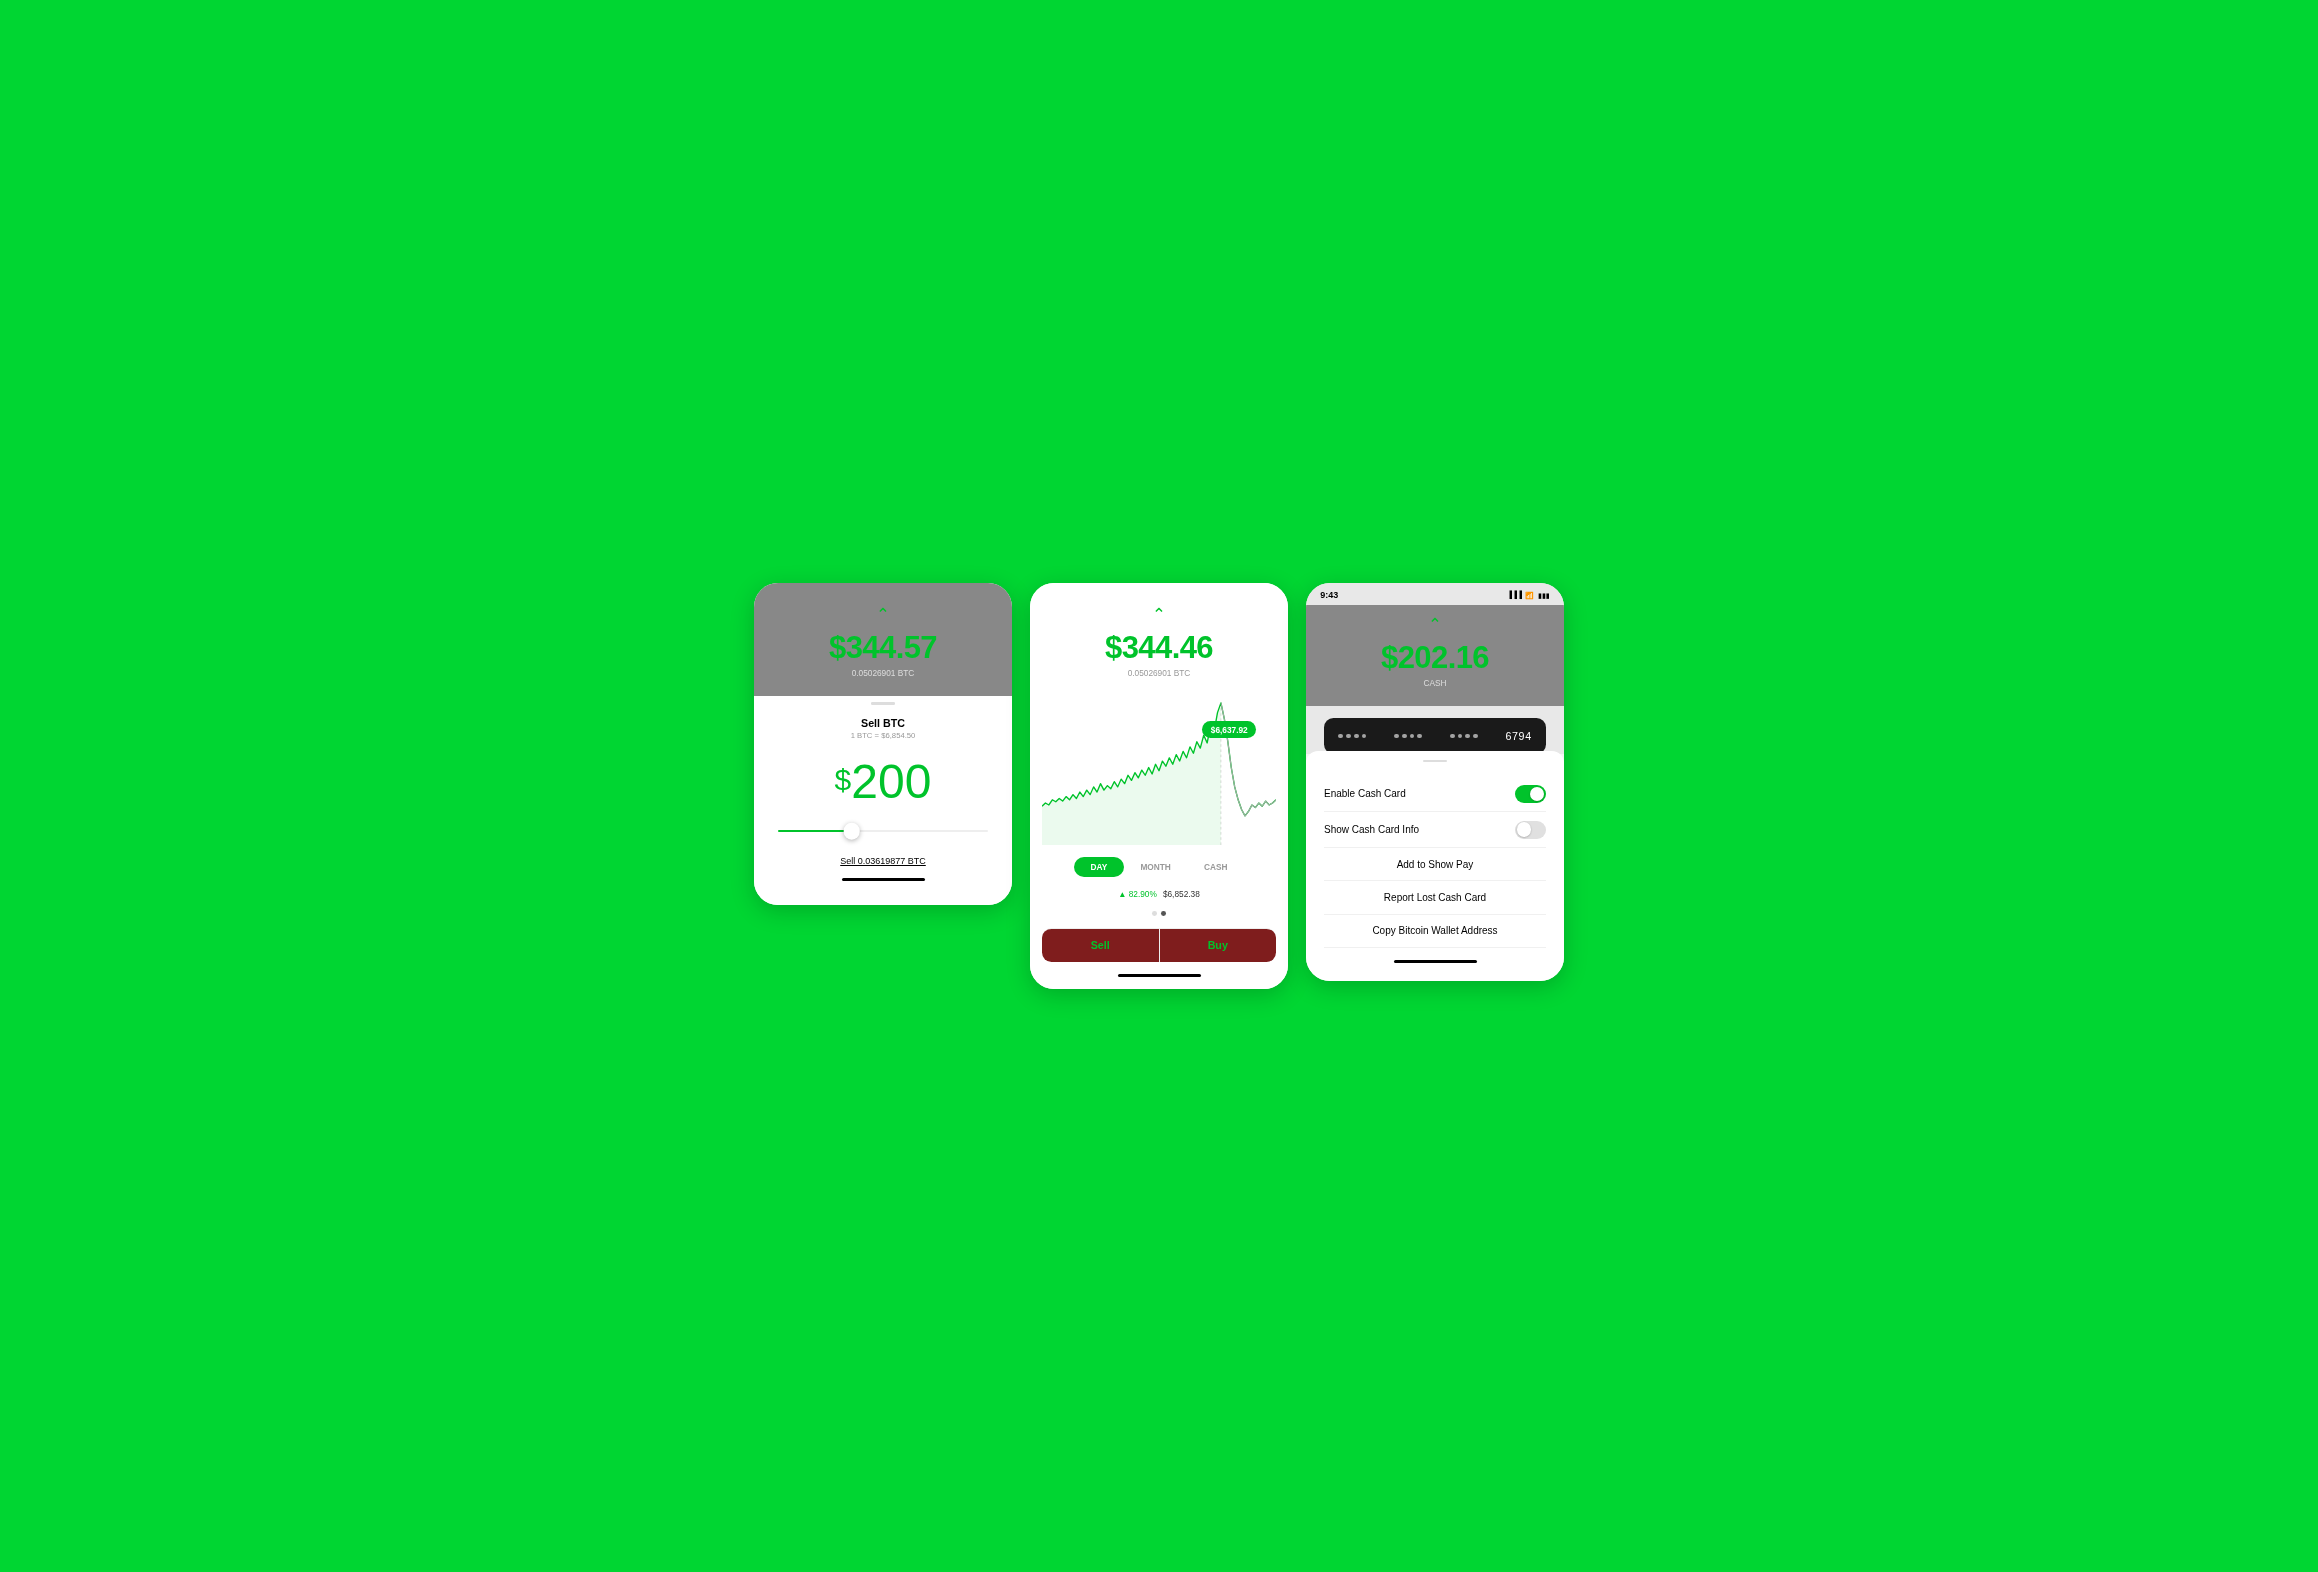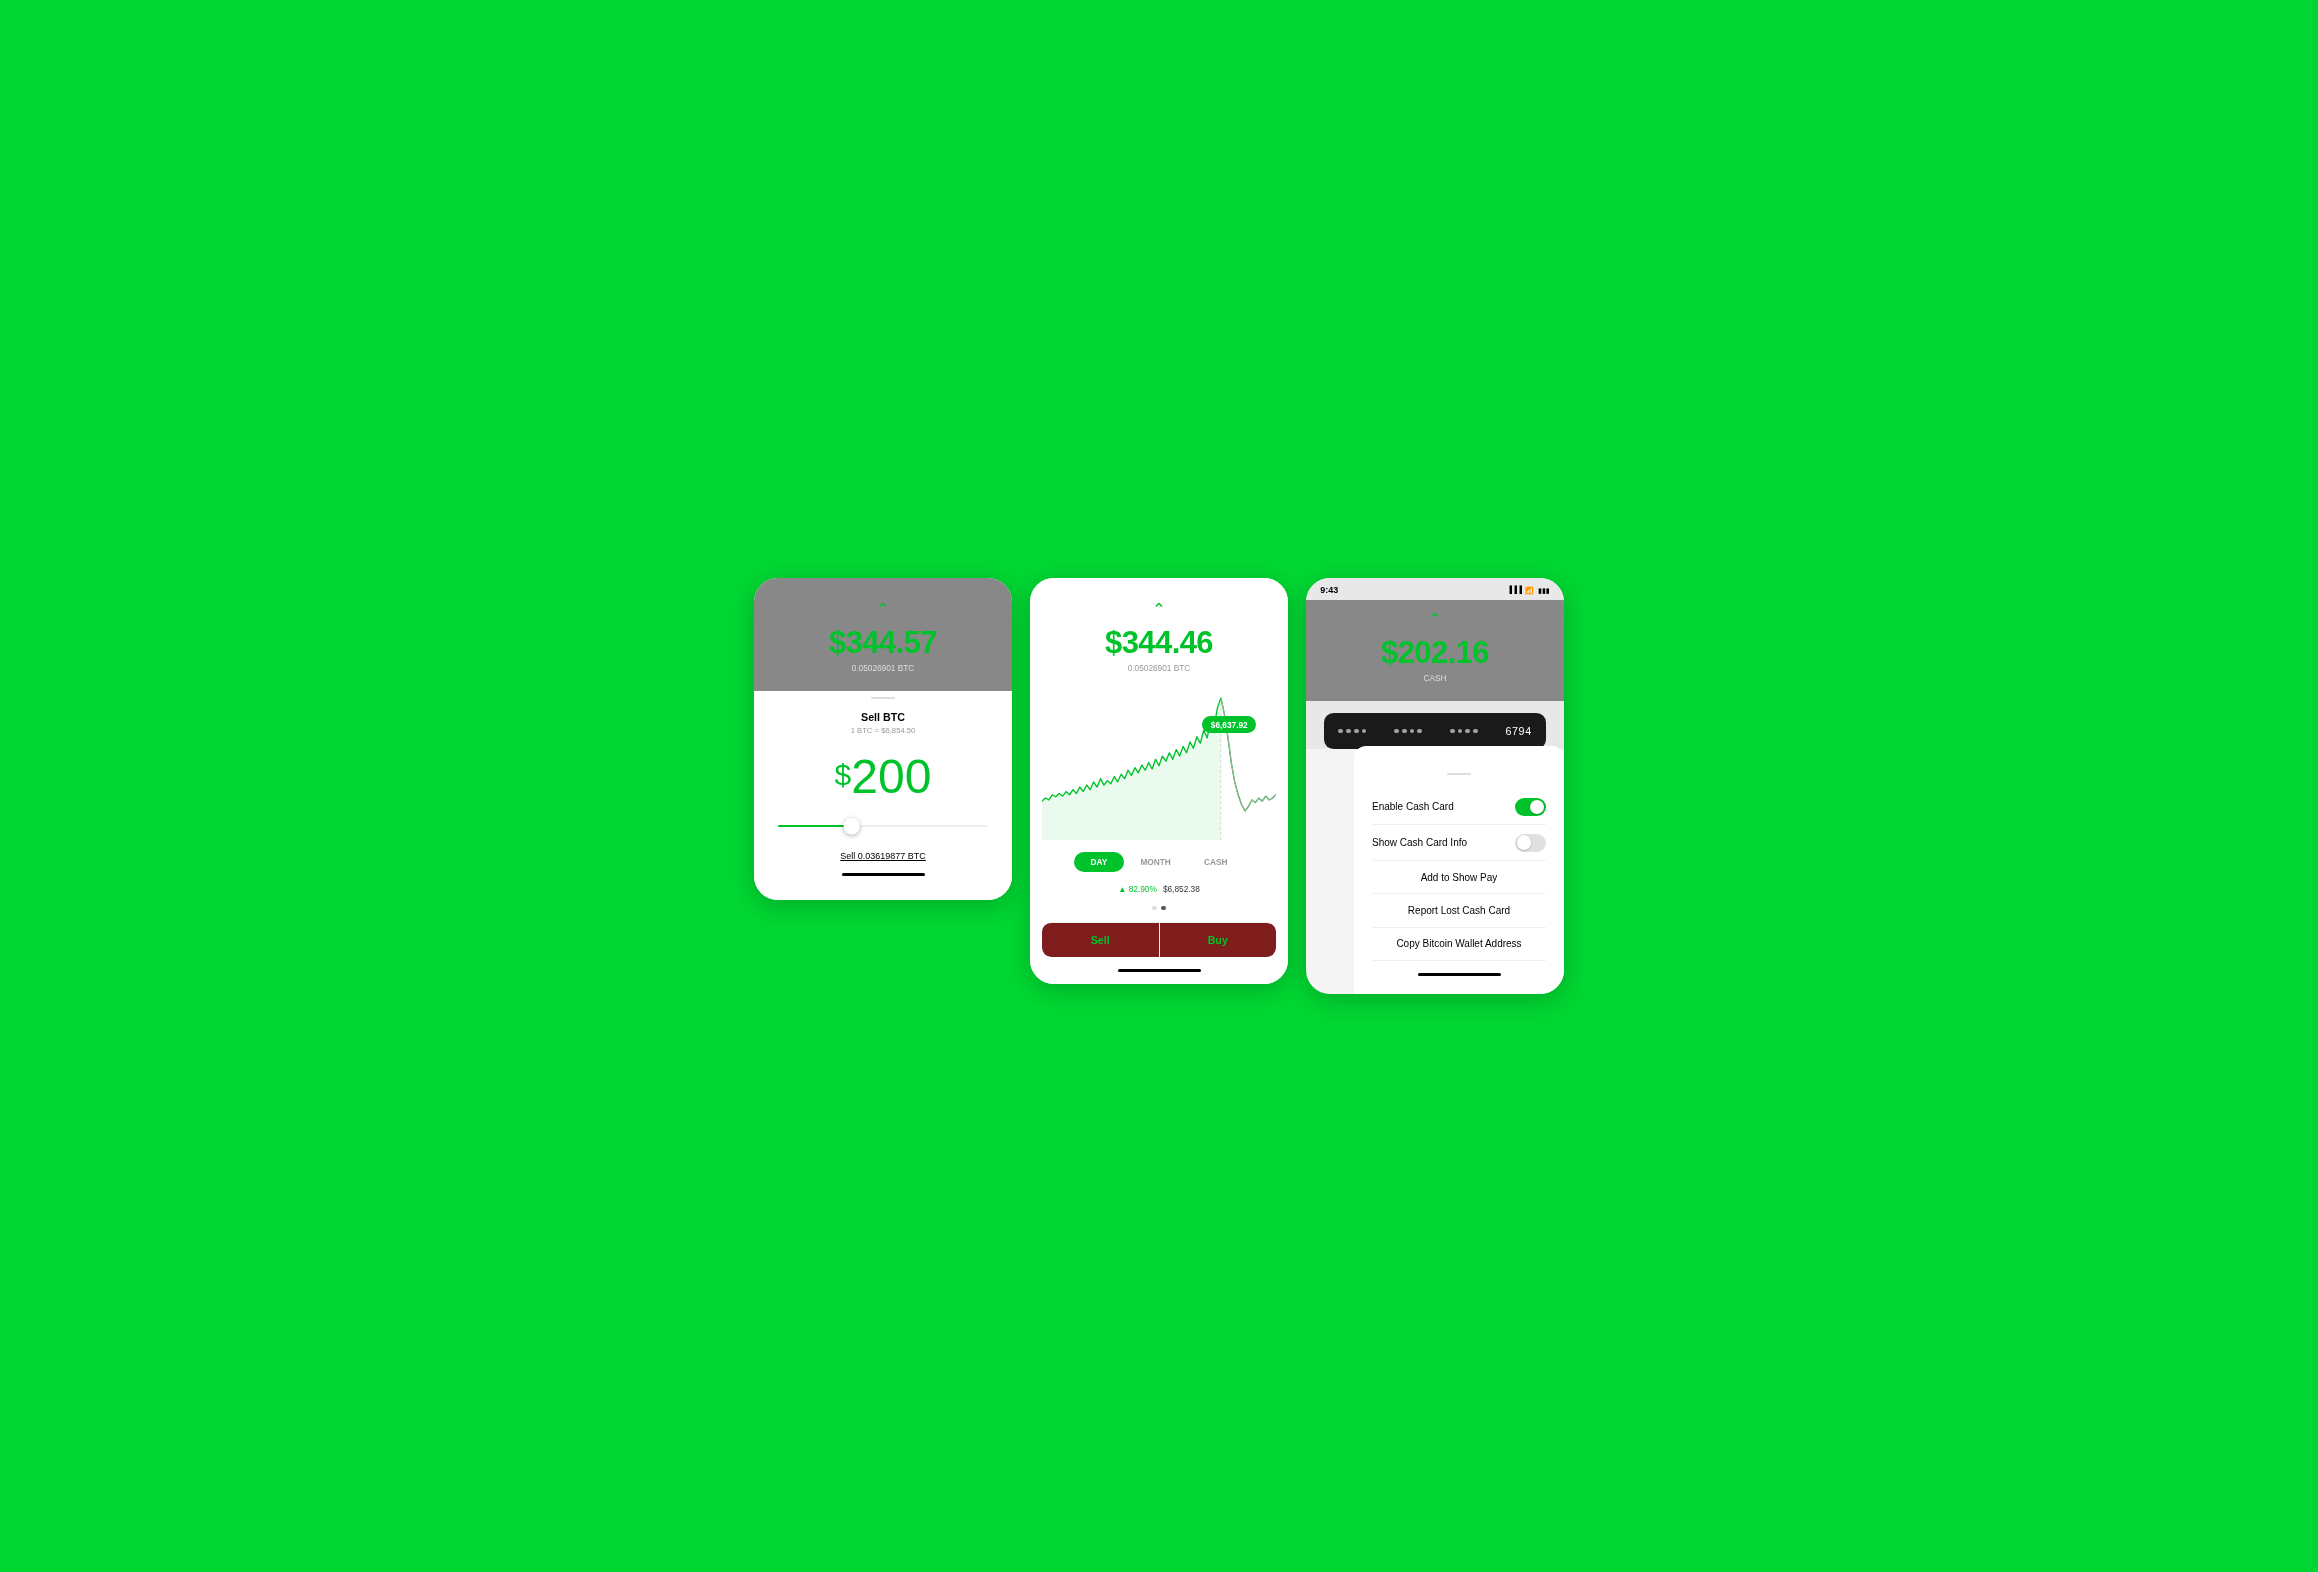--- a/index.html
+++ b/index.html
@@ -295,22 +295,21 @@
     }
     .card-number-last {
       font-size: 10.7px;
       font-weight: 400;
       letter-spacing: 0.6px;
     }
     .card-sheet {
       background: white;
       border-radius: 12px 12px 0 0;
       margin-top: -3px;
-      padding: 27px 18px 12px;
-      margin-left: 48px;
+      padding: 9px 18px 12px;
     }
     .card-sheet-handle {
       width: 24px;
       height: 2.4px;
       background: #ddd;
       border-radius: 1.2px;
       margin: 0 auto 14.3px;
     }
     .toggle-row {
       display: flex;

